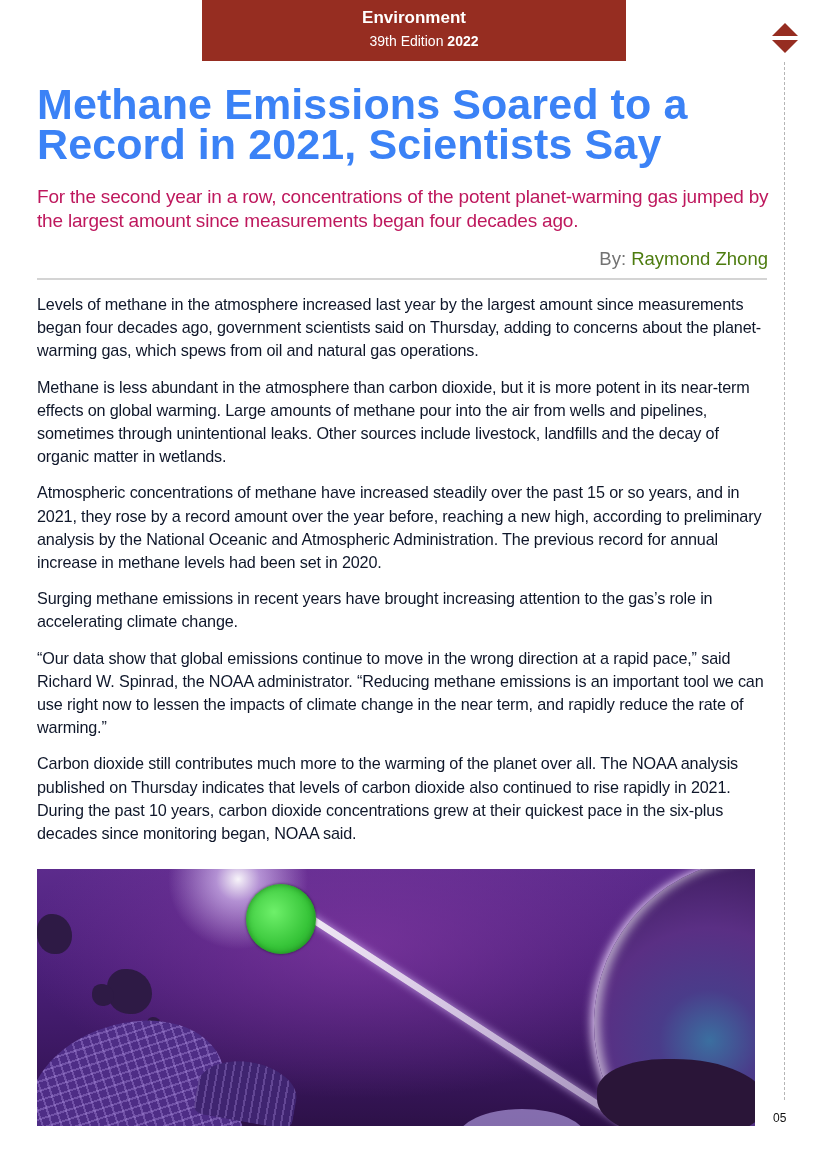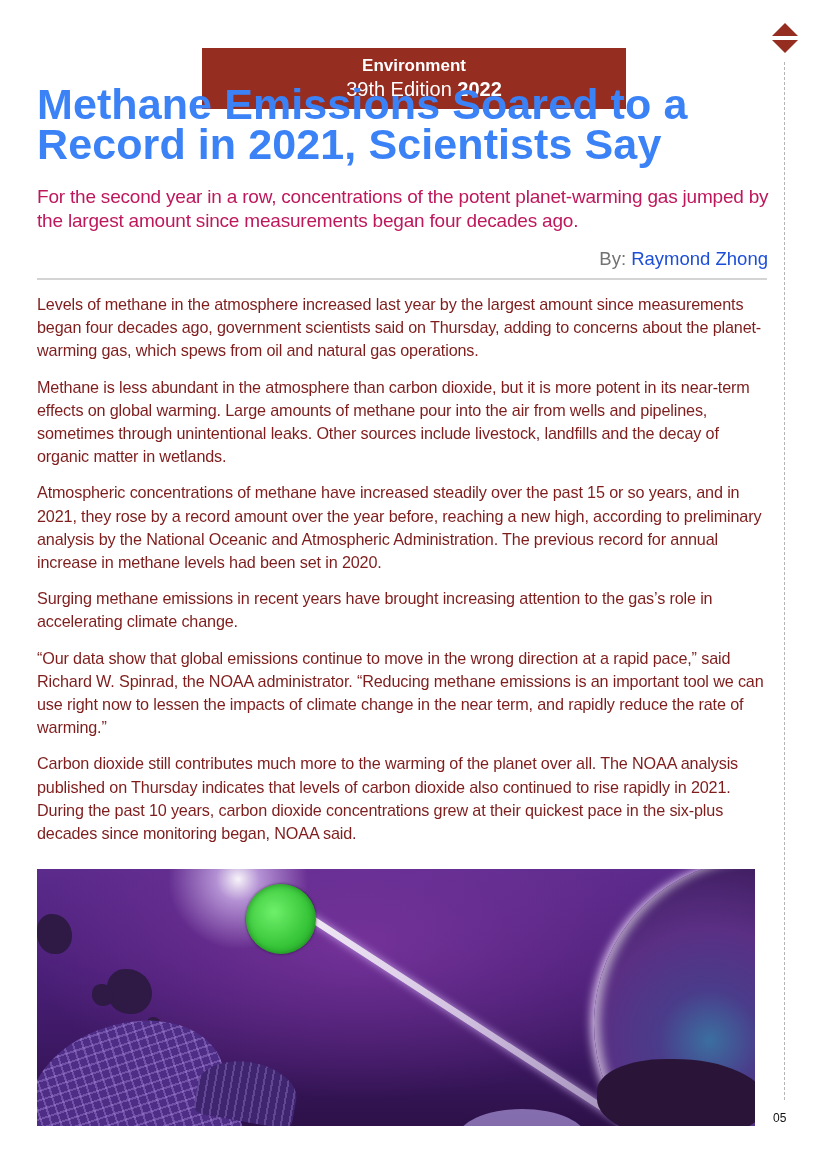--- a/index.html
+++ b/index.html
@@ -1,43 +1,43 @@
 <!DOCTYPE html>
 <html><head>
 <meta charset="utf-8">
 <style>
   html, body { margin: 0; padding: 0; background: #ffffff; }
   body { width: 827px; height: 1169px; position: relative; overflow: hidden;
          font-family: "Liberation Sans", "DejaVu Sans", sans-serif; color: #1c1c1c; }
 
   .section-banner { position: absolute; left: 202px; top: 0; width: 424px; height: 61px;
-    background: #962d21; color: #fff; text-align: center; margin-top: 48px; }
+    background: #962d21; color: #fff; text-align: center; }
   .section-banner .sect { font-weight: bold; font-size: 17px; line-height: 18px; padding-top: 9px; }
-  .section-banner .ed { font-size: 20px; line-height: 20px; margin-top: 4px; padding-left: 20px; }
+  .section-banner .ed { font-size: 14px; line-height: 20px; margin-top: 4px; padding-left: 20px; }
   .section-banner .ed b { font-weight: bold; }
 
   .nav-diamond { position: absolute; left: 772px; top: 23px; width: 26px; height: 30px; }
   .dash-rule { position: absolute; left: 784px; top: 62px; width: 0; height: 1038px;
     border-left: 1.5px dashed #b5b5b5; }
 
   .headline { position: absolute; left: 37px; top: 84px; width: 740px; margin: 0;
     font-size: 43px; line-height: 40px; font-weight: bold; color: #3b82f6; letter-spacing: 0.1px; }
 
   .deck { position: absolute; left: 37px; top: 185px; width: 740px; margin: 0;
     font-size: 19px; line-height: 24px; color: #be185d; letter-spacing: -0.2px; }
 
   .byline { position: absolute; right: 59px; top: 247px; font-size: 18.5px; line-height: 24px; }
   .byline .by-pre { color: #737373; }
-  .byline .by-name { color: #1d4ed8; }
+  .byline .by-name { color: #4d7c0f; }
 
   .sep { position: absolute; left: 37px; top: 278px; width: 730px; height: 0;
     border-top: 2px solid #d4d4d4; }
 
   .body { position: absolute; left: 37px; top: 293px; width: 735px; }
-  .body p { margin: 0 0 13px 0; font-size: 16.2px; line-height: 23.2px; color: #7f1d1d; letter-spacing: -0.15px; }
+  .body p { margin: 0 0 13px 0; font-size: 16.2px; line-height: 23.2px; color: #0f172a; letter-spacing: -0.15px; }
 
   .hero { position: absolute; left: 37px; top: 869px; width: 718px; height: 257px; overflow: hidden;
     background:
       radial-gradient(circle at 28% 4%, rgba(255,255,255,0.95) 0, rgba(230,210,255,0.6) 22px, rgba(150,90,210,0) 70px),
       radial-gradient(ellipse at 45% 30%, rgba(140,60,170,0.6), rgba(60,20,90,0) 60%),
       linear-gradient(180deg, #5c2b8c 0%, #4a1f78 40%, #3a175f 75%, #2d1148 100%); }
   .hero .beam { position: absolute; left: 265px; top: 40px; width: 470px; height: 7px;
     background: linear-gradient(90deg, rgba(255,255,255,0.9), rgba(230,210,255,0.55));
     transform-origin: 0 50%; transform: rotate(33deg); border-radius: 4px;
     box-shadow: 0 0 8px rgba(220,190,255,0.8); }

